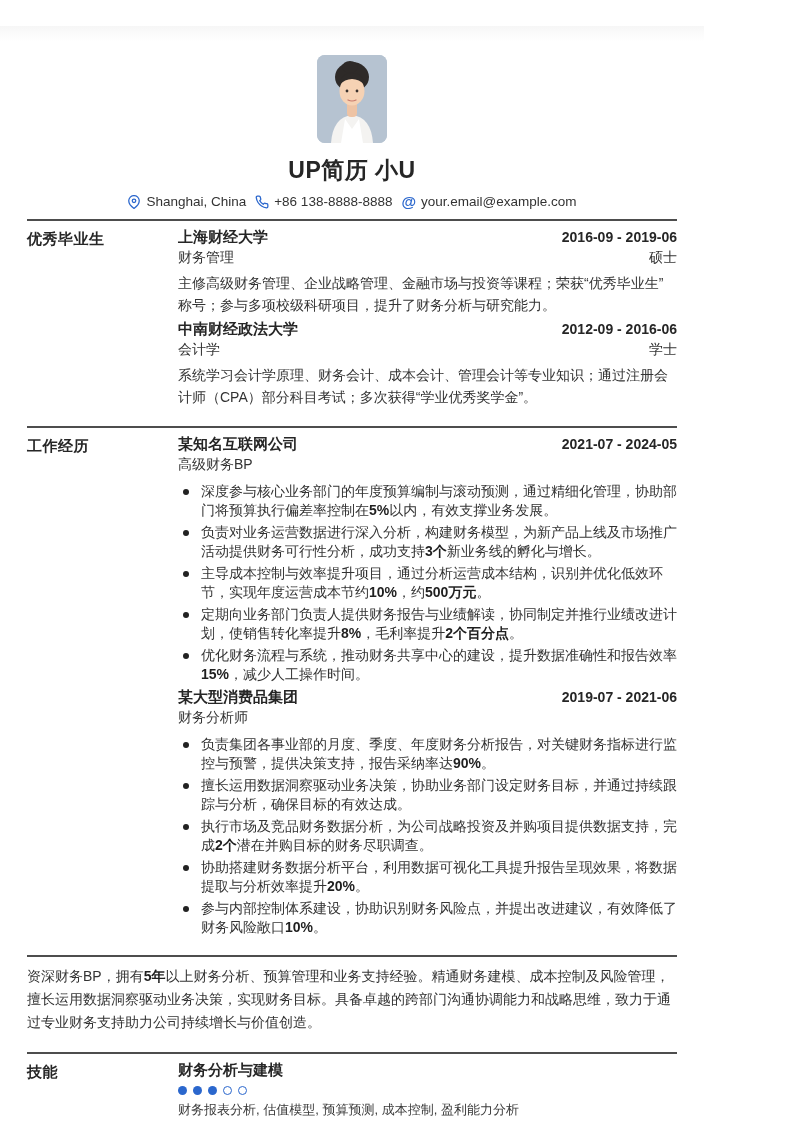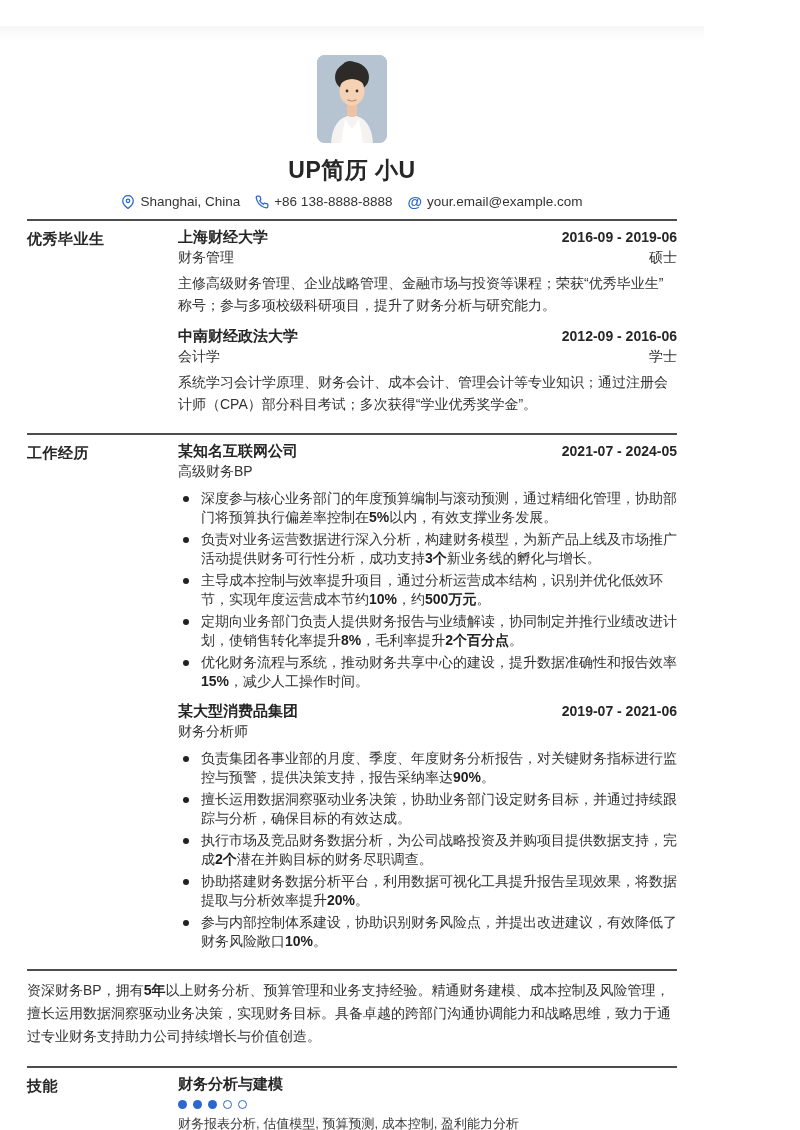--- a/index.html
+++ b/index.html
@@ -27,36 +27,36 @@
     width:70px;height:88px;border-radius:8px;overflow:hidden;
     margin:0 auto;background:#b9c5d2;
   }
   .photo svg{display:block;}
   h1.name{
     margin:13px 0 0;font-size:23px;line-height:28px;font-weight:700;
     color:var(--heading);letter-spacing:.5px;
   }
   .contact{
     margin-top:8px;display:flex;justify-content:center;align-items:center;
-    gap:15px;font-size:13.5px;color:#333;line-height:19px;
+    gap:9px;font-size:13.5px;color:#333;line-height:19px;
   }
   .contact-item{display:inline-flex;align-items:center;gap:5px;}
   .cicon{display:inline-flex;align-items:center;color:var(--accent);}
   .at-glyph{font-size:15px;font-weight:600;color:var(--accent);line-height:15px;}
   
   .divider{border:none;border-top:2px solid var(--divider);margin:8px 27px 0;}
   
   section{display:flex;padding:6px 27px 10px;}
   .label{
     width:151px;flex-shrink:0;font-size:15px;font-weight:700;
     color:var(--heading);padding-top:3px;letter-spacing:.5px;
   }
   .sec-body{flex:1;min-width:0;}
   
-  .entry + .entry{margin-top:10px;}
+  .entry + .entry{margin-top:3px;}
   .entry-head{display:flex;justify-content:space-between;align-items:baseline;}
   .entry-title{font-size:15px;font-weight:700;color:var(--heading);line-height:20px;}
   .entry-date{font-size:14px;font-weight:700;color:var(--heading);white-space:nowrap;}
   .entry-sub{display:flex;justify-content:space-between;font-size:14px;color:#333;line-height:19px;margin-top:1px;}
   .entry-desc{font-size:14px;line-height:22px;color:#333;margin-top:5px;}
   
   .bullets{margin-top:8px;}
   .bullet{display:flex;font-size:14px;line-height:19px;color:#333;margin-top:3px;}
   .bullet:first-child{margin-top:0;justify-content:center;}
   .bullet .dot{

